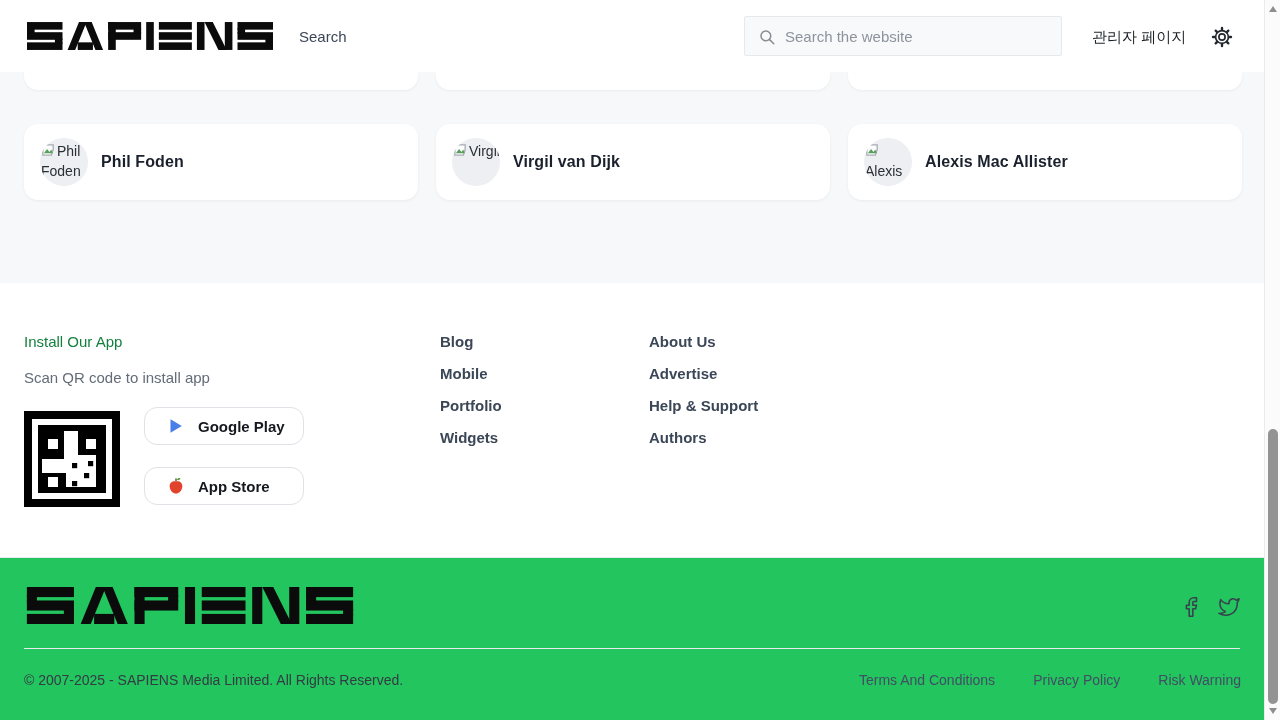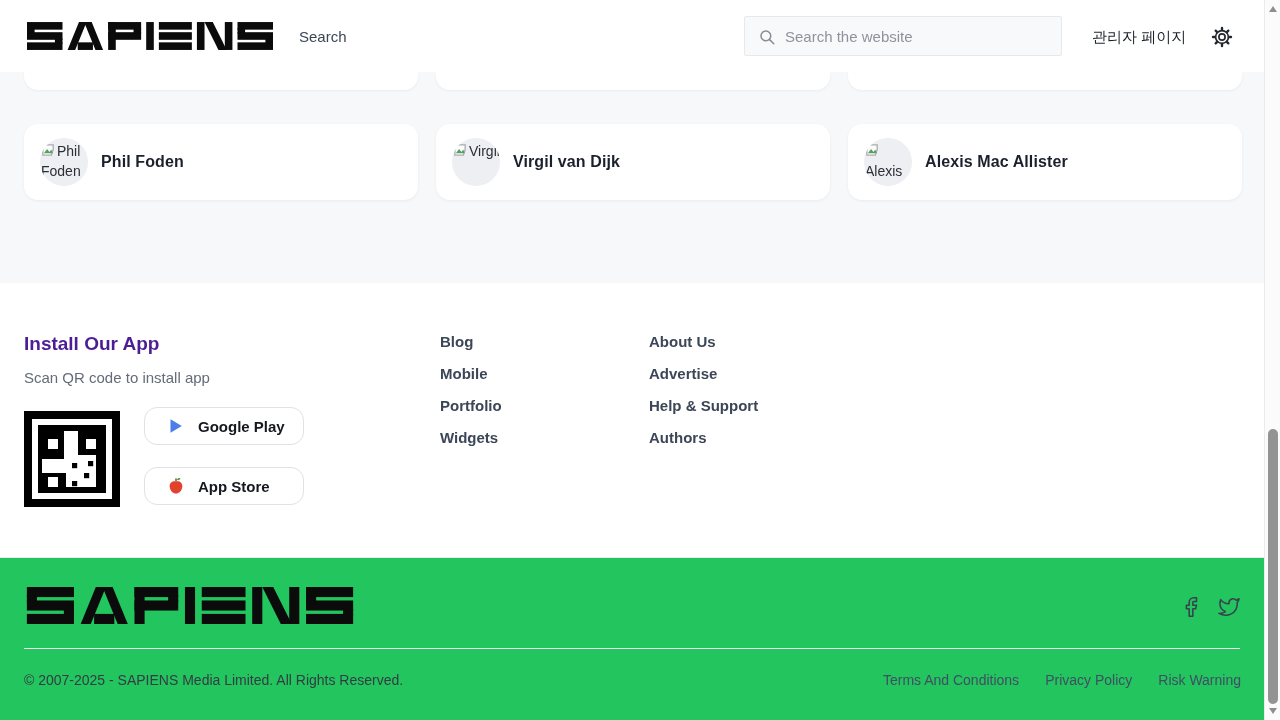--- a/index.html
+++ b/index.html
@@ -26,21 +26,21 @@
   .card { position:absolute; top:124px; height:76px; background:#ffffff; border-radius:14px;
           box-shadow:0 1px 3px rgba(16,24,40,.06); display:flex; align-items:center; padding-left:16px; cursor:pointer; }
   .c1 { left:24px; width:394px; } .c2 { left:436px; width:394px; } .c3 { left:848px; width:394px; }
   .avatar { width:48px; height:48px; border-radius:50%; background:#edeff2; overflow:hidden; flex:0 0 48px;
             font-size:14px; color:#2a2f36; line-height:20px; padding:3px 0 0 1px; word-break:break-word; }
   .avatar svg { vertical-align:-2px; margin-right:1px; }
   .card-name { margin-left:13px; font-size:16px; font-weight:600; color:#1a202c; letter-spacing:.1px; }
 
   
   .footer-upper { position:absolute; left:0; top:283px; width:1264px; height:274px; background:#ffffff; }
-  .install-title { position:absolute; left:24px; top:50px; font-size:19px; font-weight:700; color:#4c1d95; }
+  .install-title { position:absolute; left:24px; top:50px; font-size:15px; font-weight:400; color:#15803d; }
   .install-sub { position:absolute; left:24px; top:86px; font-size:15px; color:#636c78; }
   .qr { position:absolute; left:24px; top:128px; width:96px; height:96px; }
   .store-btn { position:absolute; left:144px; width:160px; height:38px; background:#ffffff;
                border:1px solid #dfe2e7; border-radius:13px; display:flex; align-items:center; cursor:pointer; }
   .store-btn .ic { width:18px; height:18px; margin-left:22px; }
   .store-btn .lbl { margin-left:13px; font-size:15px; font-weight:600; color:#15181e; }
   .btn-gp { top:124px; } .btn-as { top:184px; }
   .fcol { position:absolute; top:50px; }
   .fcol1 { left:440px; } .fcol2 { left:649px; }
   .fcol a { display:block; height:16px; margin-bottom:16px; font-size:15px; font-weight:700; color:#3b4657;
@@ -48,21 +48,21 @@
 
   
   .footer-bottom { position:absolute; left:0; top:557px; width:1264px; height:163px; background:#22c55e;
                    border-top:1px solid #e8eaee; }
   .logo-foot { position:absolute; left:24px; top:29px; width:332px; height:37px; cursor:pointer; }
   .socials { position:absolute; right:24px; top:38px; display:flex; gap:16px; }
   .socials .soc { width:22px; height:22px; cursor:pointer; }
   .foot-div { position:absolute; left:24px; right:24px; top:90px; height:1px; background:#e8eaee; }
   .copyright { position:absolute; left:24px; top:114px; font-size:14px; color:#353b44; }
   .legal { position:absolute; right:23px; top:114px; display:flex; gap:26px; }
-  .legal a { font-size:14px; font-weight:500; color:#414e63; text-decoration:none; cursor:pointer; white-space:nowrap; }
+  .legal a { font-size:14px; font-weight:500; color:#414e63; text-decoration:none; cursor:pointer; white-space:nowrap;margin-left:12px; }
 
   
   .scrollbar { position:absolute; right:0; top:0; width:16px; height:720px; background:#fbfbfb;
                border-left:1px solid #ebebeb; z-index:9; }
   .sb-arrow-up { position:absolute; left:4px; top:6px; width:0; height:0;
                border-left:4px solid transparent; border-right:4px solid transparent; border-bottom:6px solid #8f8f8f; }
   .sb-arrow-down { position:absolute; left:4px; bottom:6px; width:0; height:0;
                border-left:4px solid transparent; border-right:4px solid transparent; border-top:6px solid #8f8f8f; }
   .sb-thumb { position:absolute; left:3px; top:429px; width:10px; height:275px; background:#939393; border-radius:6px; }
 </style>

